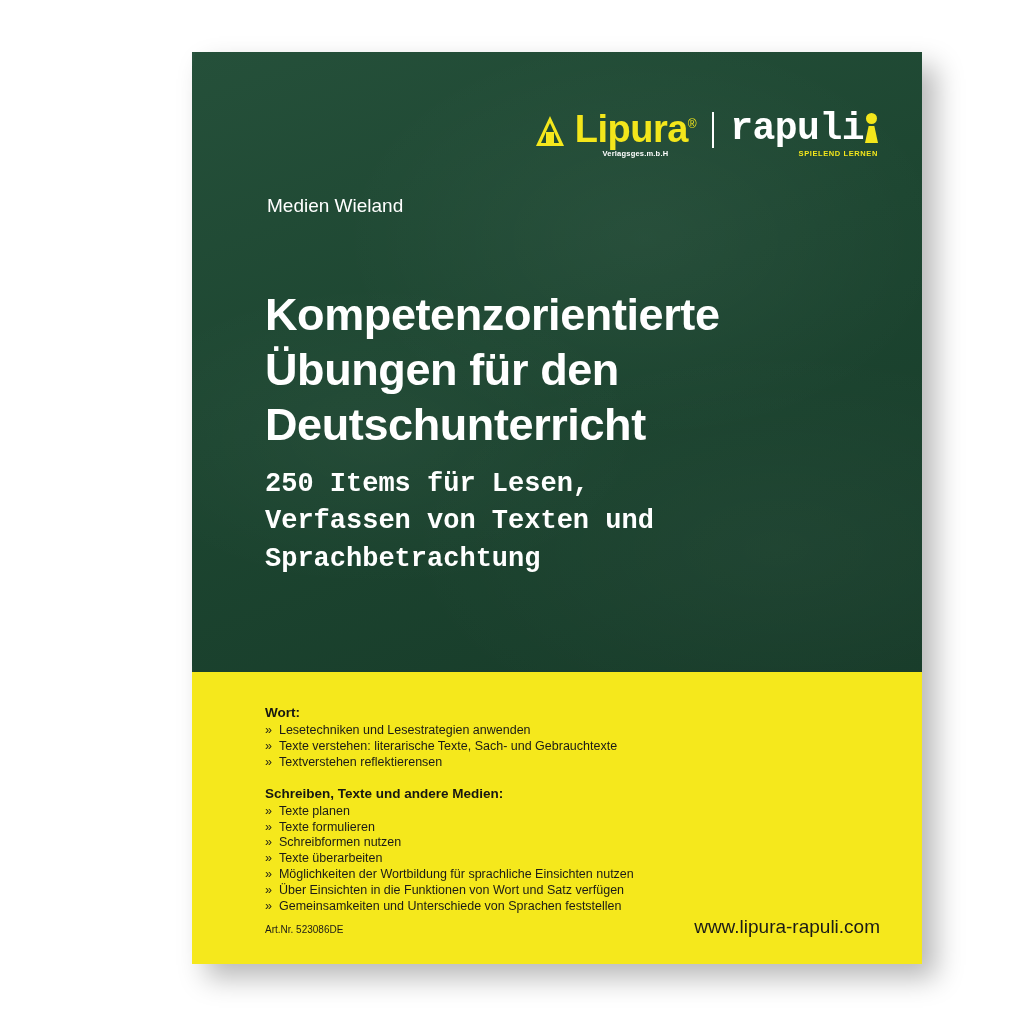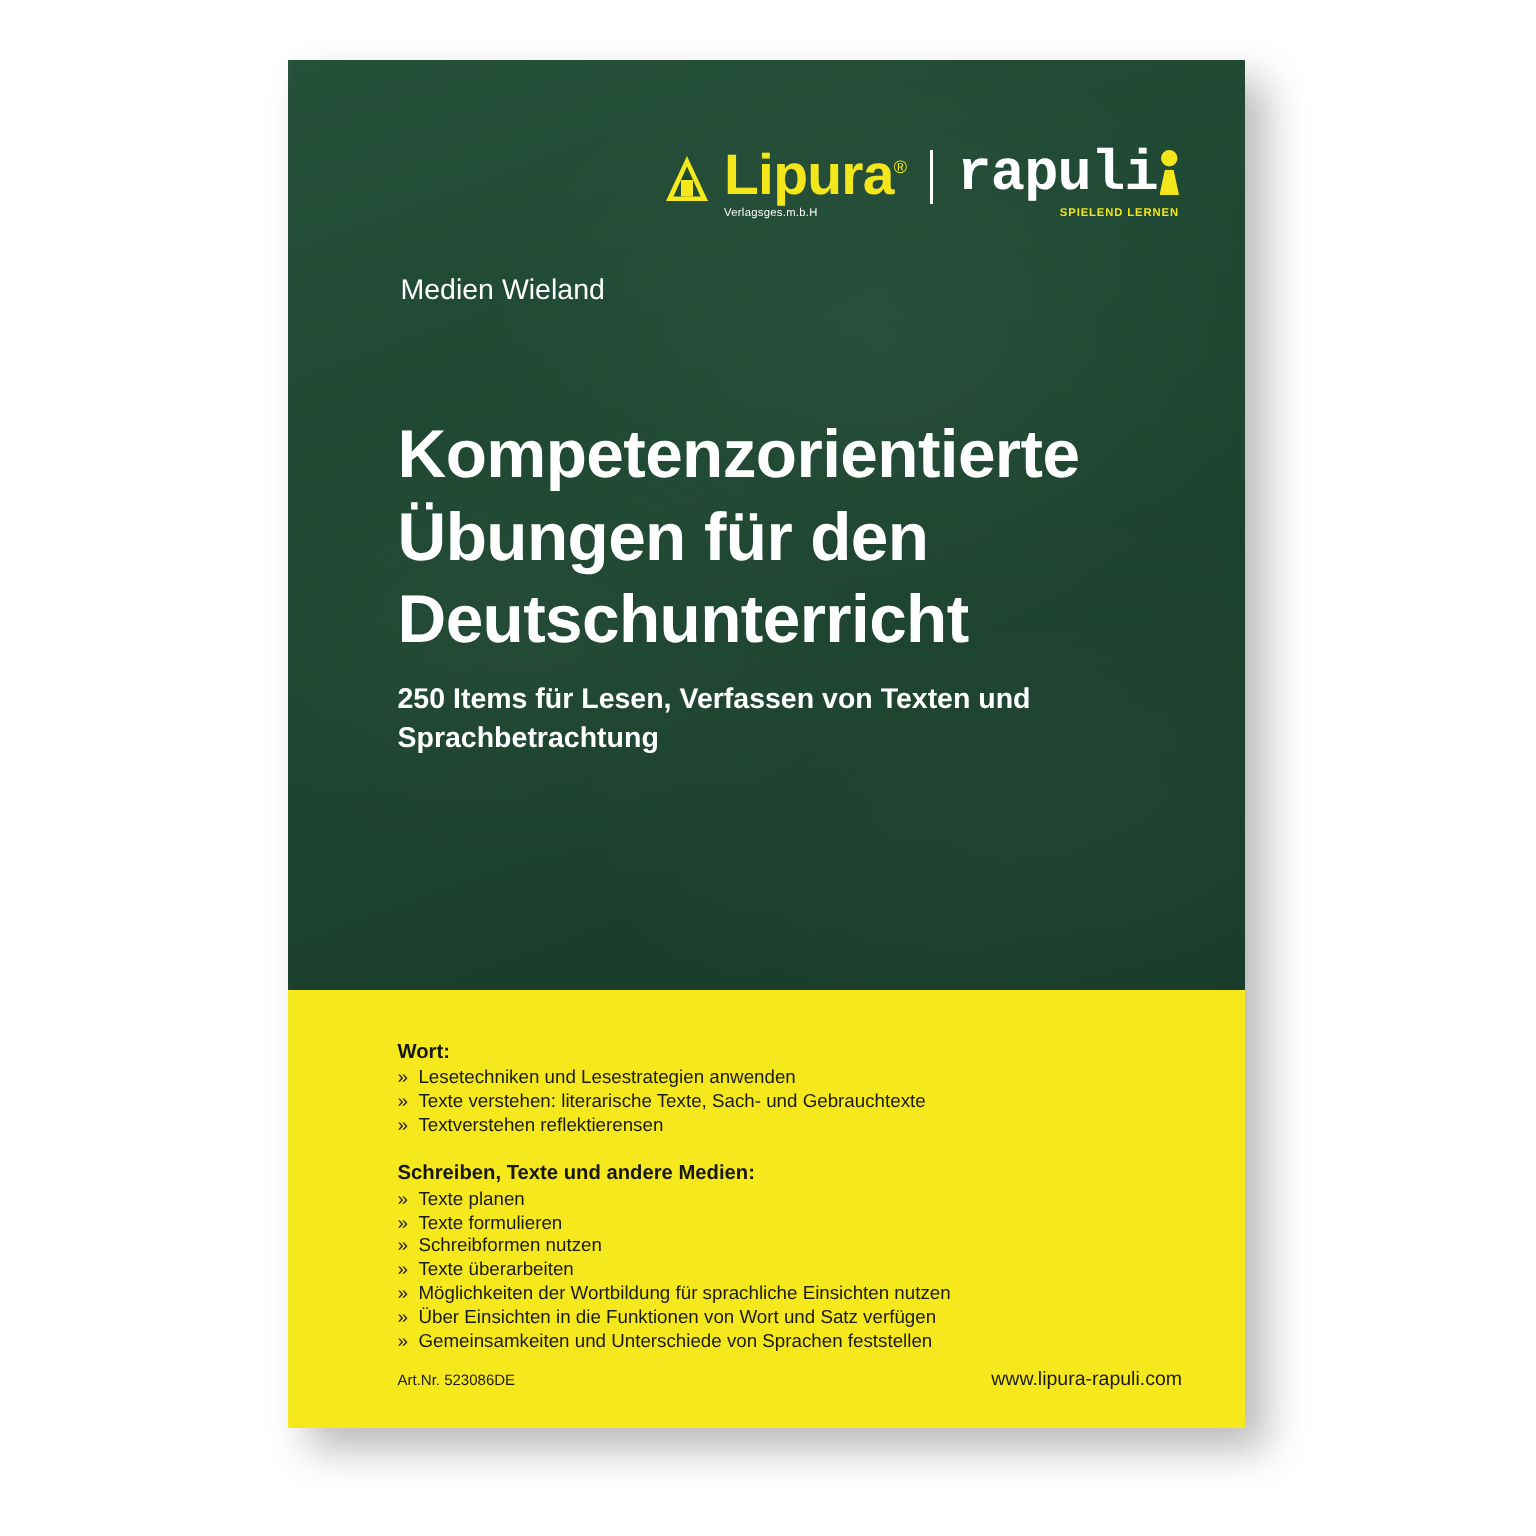--- a/index.html
+++ b/index.html
@@ -16,22 +16,22 @@
     width: 1024px;
     height: 1024px;
     background: #ffffff;
     overflow: hidden;
   }
 
   
   .cover {
     position: absolute;
     left: 192px;
-    top: 40px;
-    width: 638px;
+    top: 52px;
+    width: 730px;
     height: 912px;
     background: #404040;
     box-shadow: 14px 14px 26px rgba(0,0,0,0.28);
     overflow: hidden;
   }
 
   
   .board {
     position: absolute;
     left: 0;
@@ -80,22 +80,23 @@
   }
   .logo-reg {
     font-size: 12px;
     vertical-align: super;
     font-weight: normal;
   }
   .logo-sub {
     color: #ffffff;
     font-size: 7.5px;
     letter-spacing: 0.2px;
+    text-align: center;
     margin-top: 1px;
-    font-weight: normal;
+    font-weight: bold;
   }
   .logo-divider {
     width: 2px;
     height: 36px;
     background: #ffffff;
     margin: 2px 6px 0 6px;
   }
   .logo-rapuli {
     color: #ffffff;
     font-size: 38px;
@@ -154,23 +155,24 @@
     font-weight: bold;
     line-height: 1.22;
     letter-spacing: -0.4px;
   }
   .subtitle {
     position: absolute;
     left: 73px;
     top: 414px;
     width: 470px;
     color: #ffffff;
-    font-size: 19px;
+    font-size: 27px;
     font-weight: bold;
     line-height: 1.38;
+    font-family: Liberation Mono, monospace;
   }
 
   
   .panel {
     position: absolute;
     left: 0;
     top: 620px;
     width: 100%;
     height: 292px;
     background: #f5e81c;
@@ -202,21 +204,21 @@
     position: absolute;
     left: 73px;
     right: 42px;
     bottom: 26px;
     display: flex;
     justify-content: space-between;
     align-items: baseline;
     font-size: 10px;
     color: #1b1b17;
   }
-  .footer .url { font-size: 13px; }
+  .footer .url { font-size: 19px; }
 </style>
 </head>
 <body>
 
 <div id="page">
 
   <div class="cover">
 
     <div class="board"></div>
 

